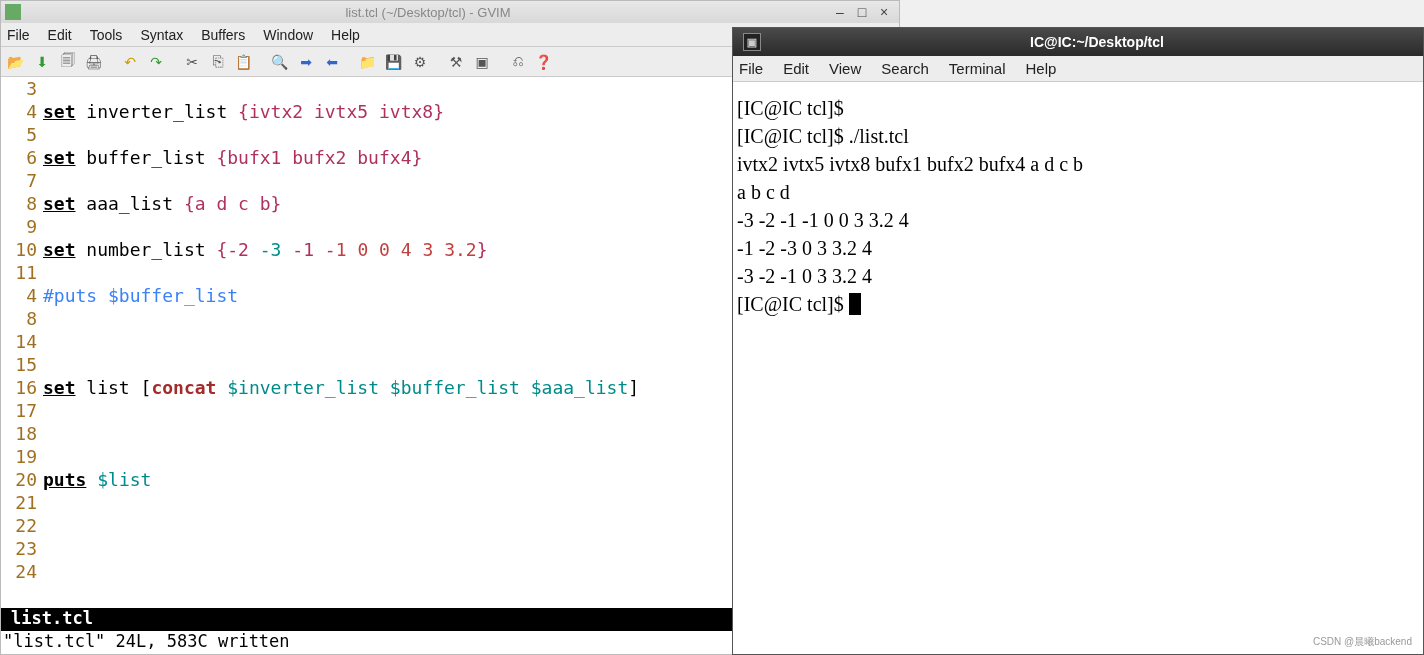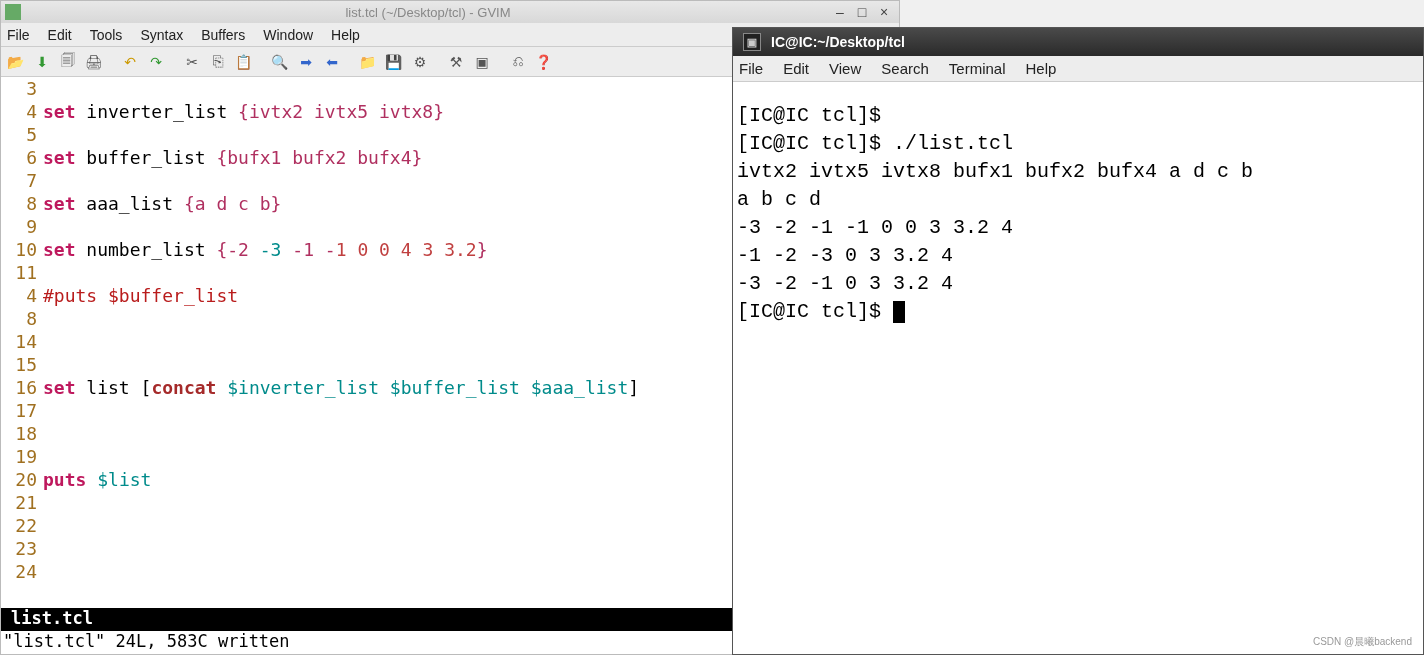--- a/index.html
+++ b/index.html
@@ -70,26 +70,26 @@
   .gutter {
     width: 42px;
     text-align: right;
     color: #a07020;
     padding-right: 6px;
     background:#fff;
   }
   .gutter div { height:23px; }
   .code { flex:1; white-space: pre; }
   .code .row { height:23px; }
-  .kw   { color: #be185d; font-weight: bold; }
+  .kw   { color: #000000; font-weight: bold; text-decoration: underline; }
   .concat { color: #a52a2a; font-weight: bold; margin-top: 20px; }
   .opt  { color: #b03060; }
   .var2 { color: #008b8b; }
   .num  { color: #c04040; }
-  .cmt  { color: #b91c1c; }
+  .cmt  { color: #3b82f6; }
   .brk  { color: #000; }
   .statusbar {
     height: 23px;
     background: #000;
     color: #fff;
     font-family: monospace;
     font-size: 17px;
     font-weight: bold;
     display:flex;
     padding:0 10px;
@@ -120,38 +120,38 @@
     font-size: 14px;
     font-weight:bold;
   }
   .term-titlebar .ticon {
     width:18px; height:18px;
     background:#222; border:1px solid #888;
     margin: 0 10px;
     display:flex; align-items:center; justify-content:center;
     font-size:11px; color:#ccc;
   }
-  .term-titlebar .ttitle { flex:1; }
+  .term-titlebar .ttitle { flex:1; text-align:center; }
   .term-menubar {
     height: 26px;
     background: #ededed;
     border-bottom:1px solid #ccc;
     display:flex; align-items:center;
     font-size:15px;
     padding:0 6px;
   }
   .term-menubar span { margin-right: 20px; color:#222; }
   .term-body {
     flex:1;
     background:#fff;
     color:#000;
-    font-family:Liberation Mono, monospace;
+    font-family:Liberation Serif, serif;
     font-size:20px;
     line-height:28px;
-    padding:20px 4px;
+    padding:12px 4px;
     white-space:pre;
   }
   .term-cursor { display:inline-block; width:12px; height:22px; background:#000; vertical-align:text-bottom;}
   .watermark {
     position:absolute; right:12px; bottom:6px;
     color:#999; font-size:10px;
     font-family:sans-serif;
   }
 </style>
 </head>

